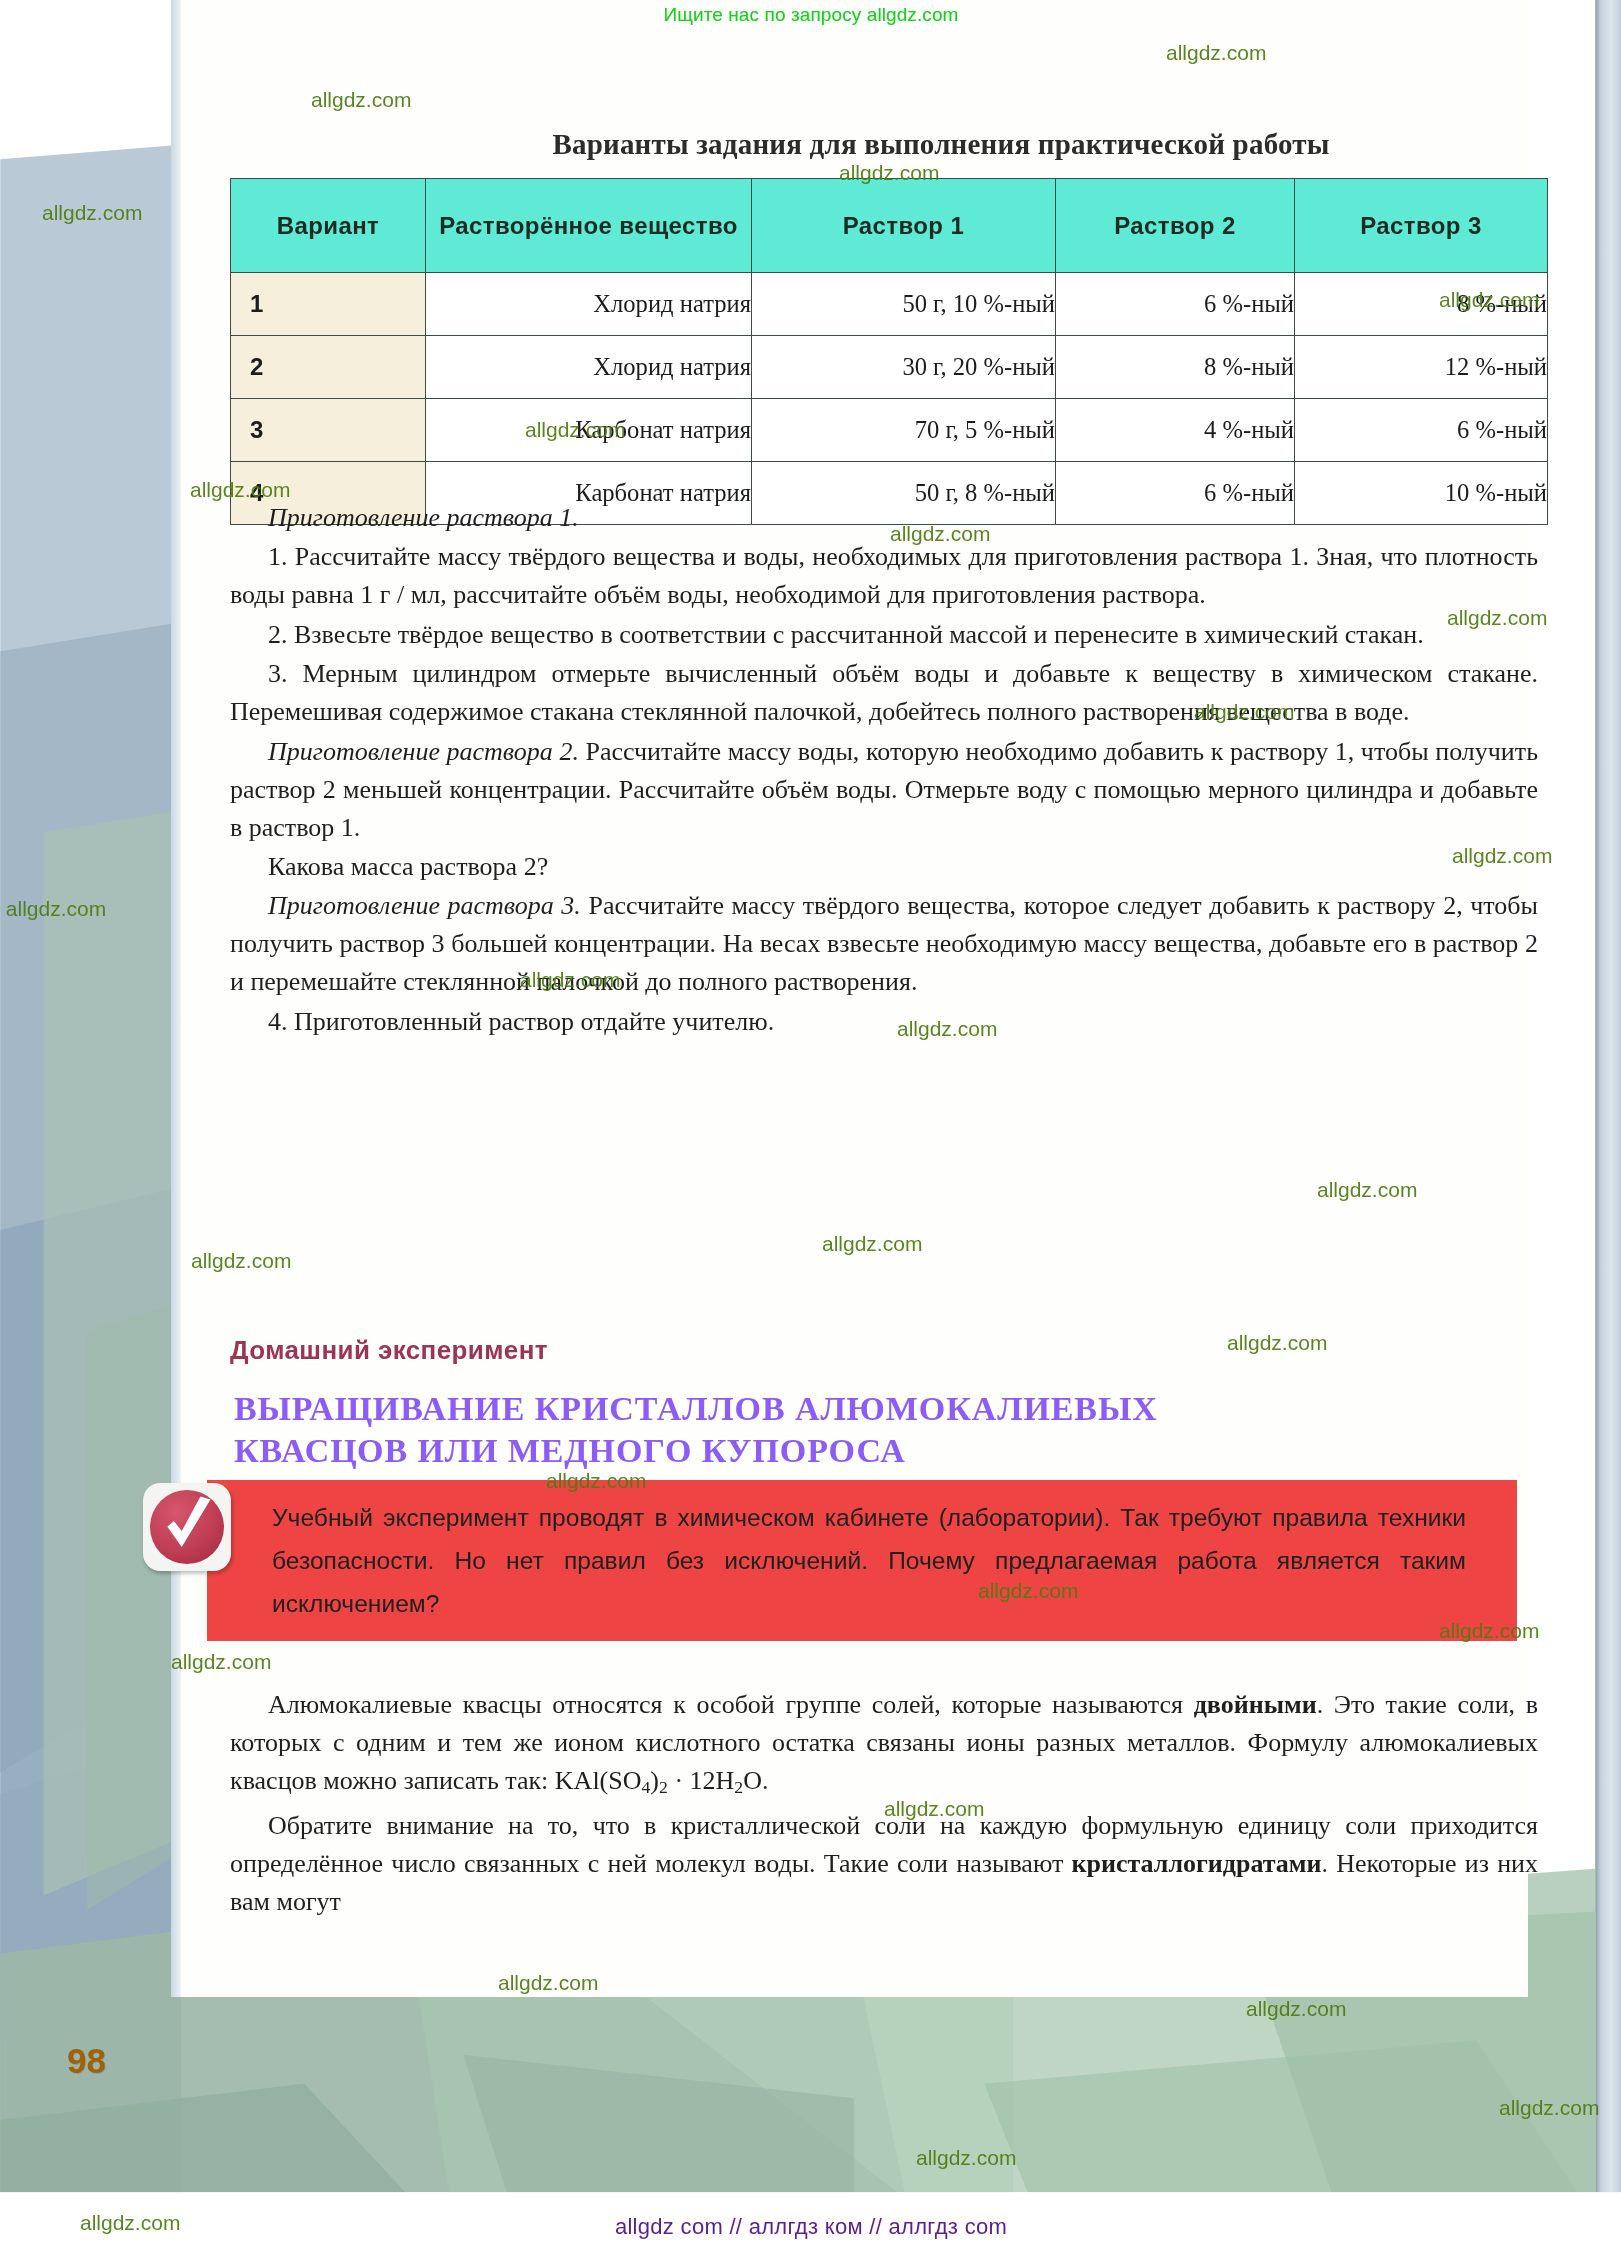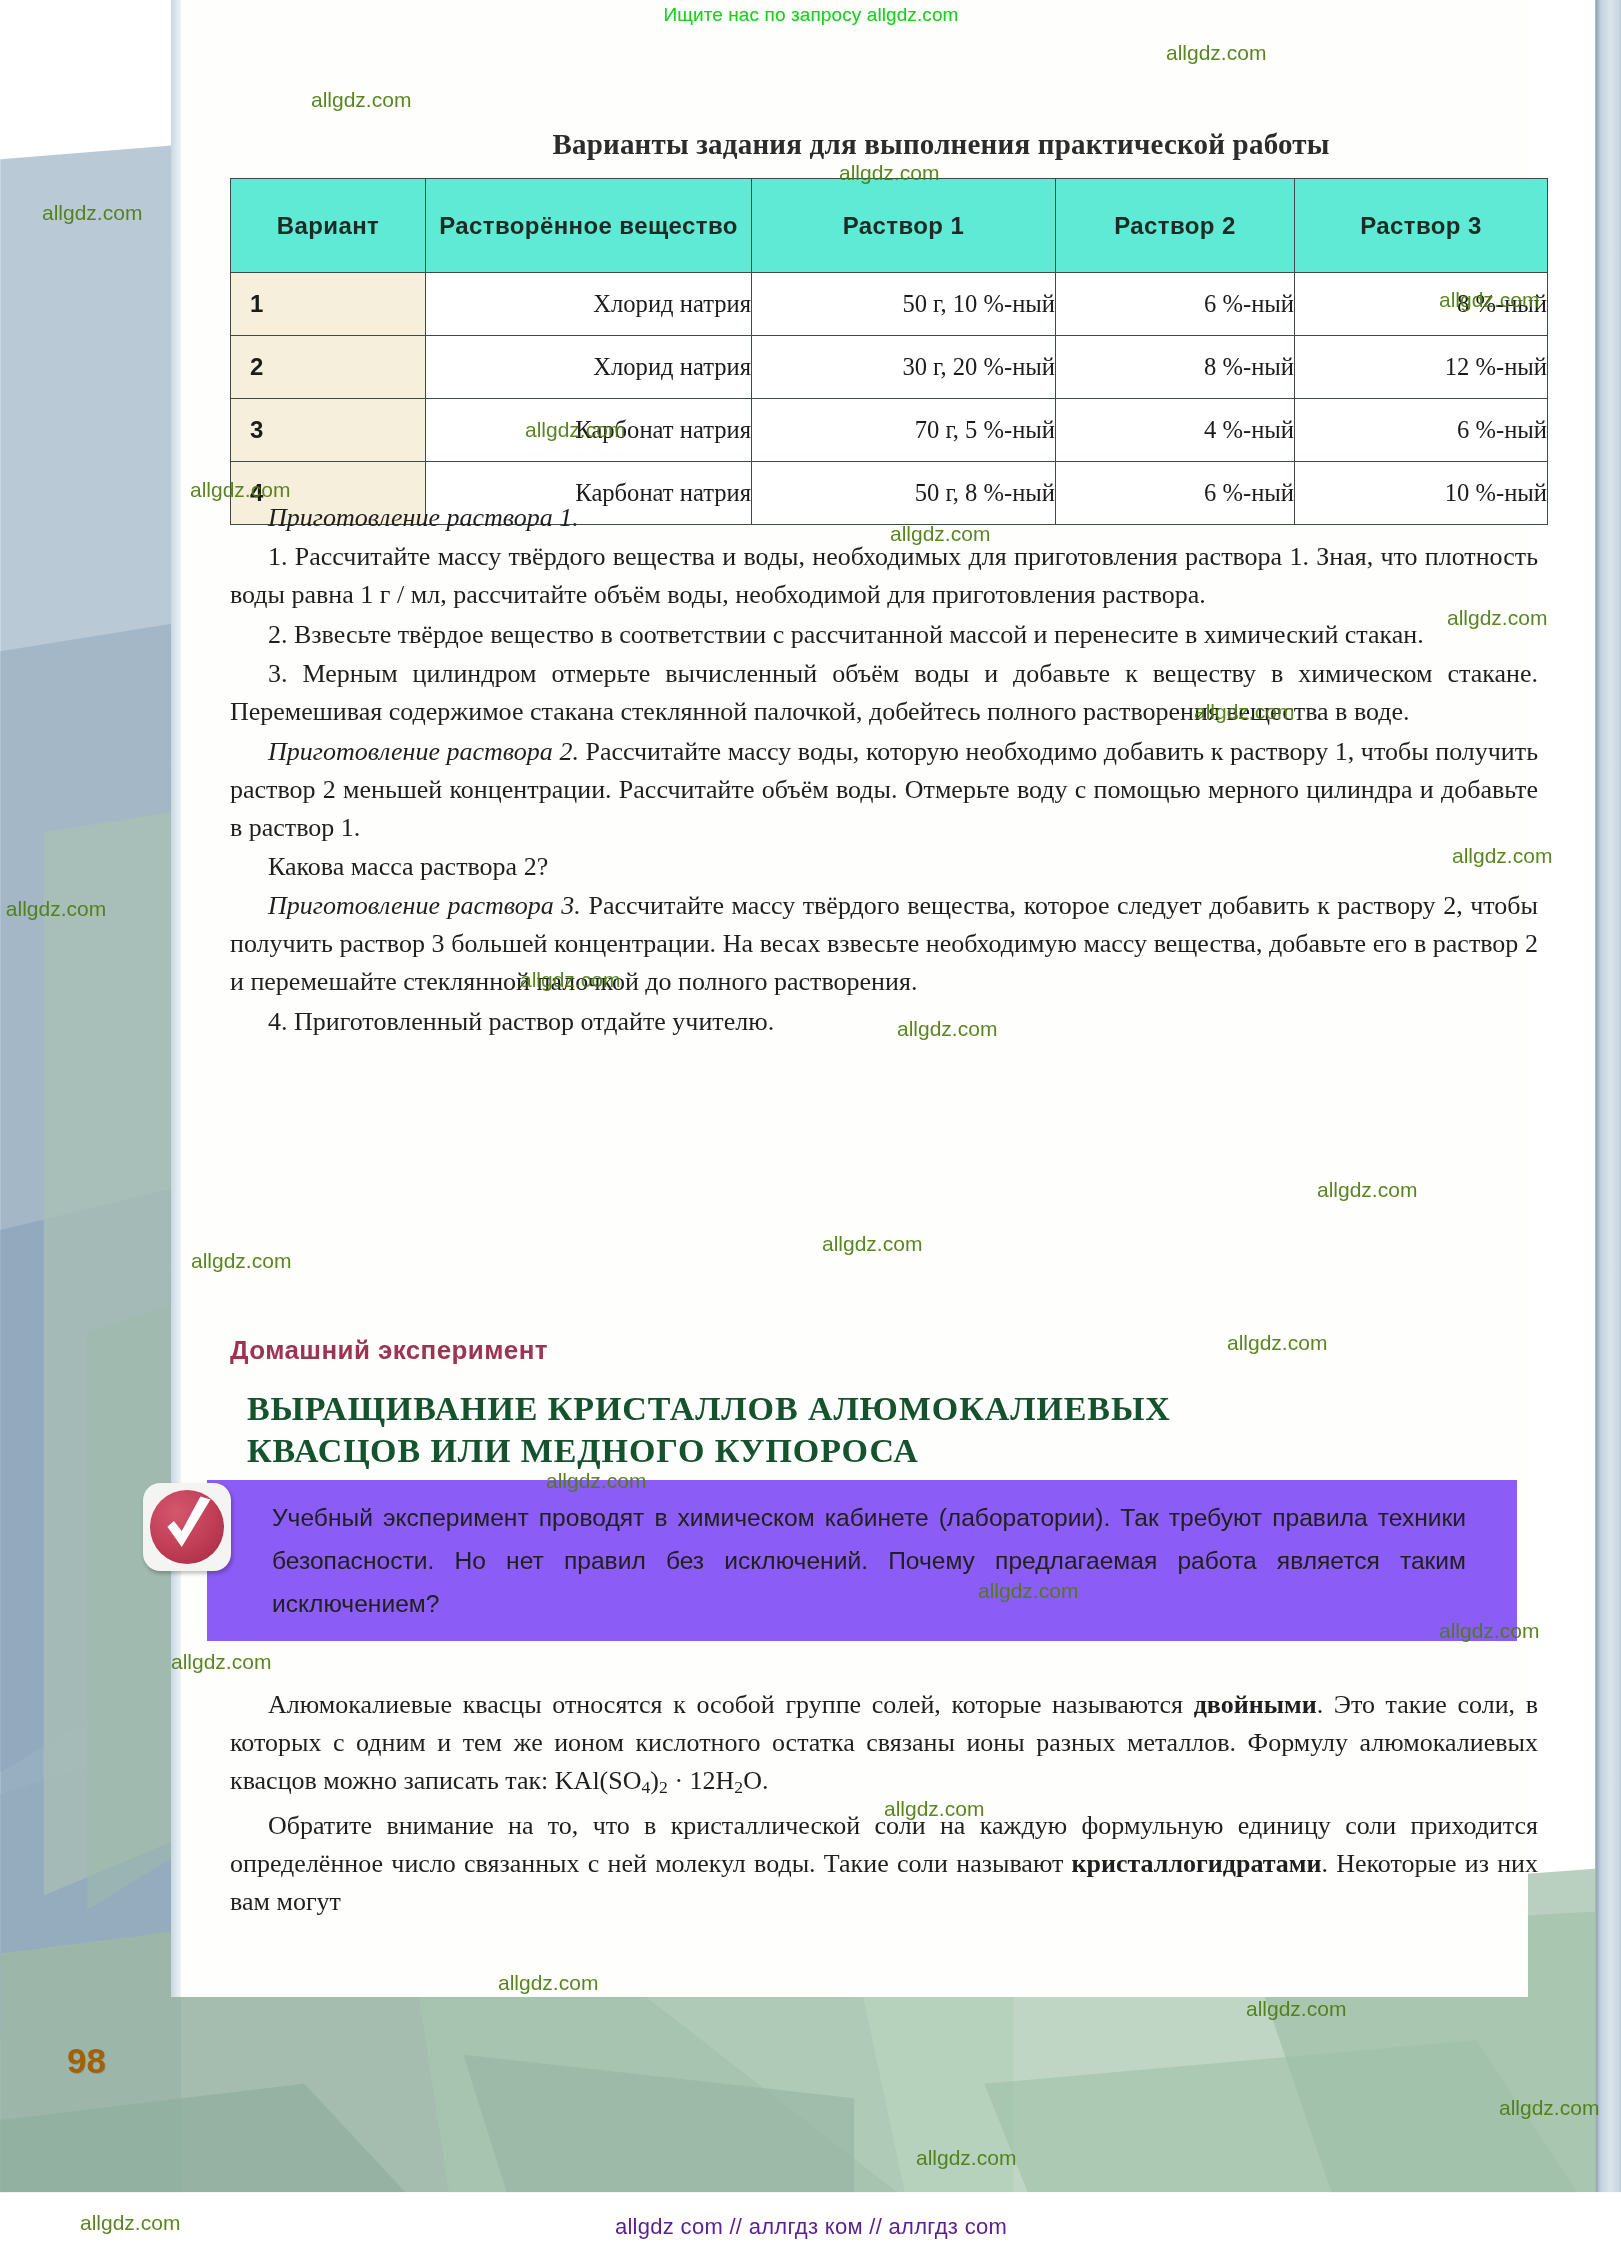--- a/index.html
+++ b/index.html
@@ -87,30 +87,30 @@
   p.par .it{font-style:italic;}
   p.par b{font-weight:bold;}
   sub{font-size:.68em;vertical-align:-.22em;}
 
   
   .kicker{
     position:absolute;left:49px;font-family:"Liberation Sans", sans-serif;
     font-size:26px;font-weight:bold;color:#9c3552;letter-spacing:0.4px;
   }
   .big-head{
-    position:absolute;left:66px;width:1085px;
+    position:absolute;left:53px;width:1085px;
     font-family:"Liberation Serif", serif;
-    font-size:34px;font-weight:bold;color:#14532d;
+    font-size:34px;font-weight:bold;color:#8b5cf6;
     line-height:42px;letter-spacing:0.9px;
   }
 
   
   .callout{
     position:absolute;left:207px;top:1480px;width:1310px;height:161px;
-    background:#8b5cf6;z-index:22;
+    background:#ef4444;z-index:22;
   }
   .callout-text{
     position:absolute;left:65px;top:16px;width:1194px;
     font-family:"Liberation Sans", sans-serif;
     font-size:24.6px;line-height:43px;color:#20201f;text-align:justify;
   }
   .check-badge{
     position:absolute;left:143px;top:1483px;width:88px;height:88px;
     background:#f4f4f2;border-radius:17.4px;z-index:24;
     box-shadow:1.4px 2.2px 3.6px rgba(0,0,0,.22);

